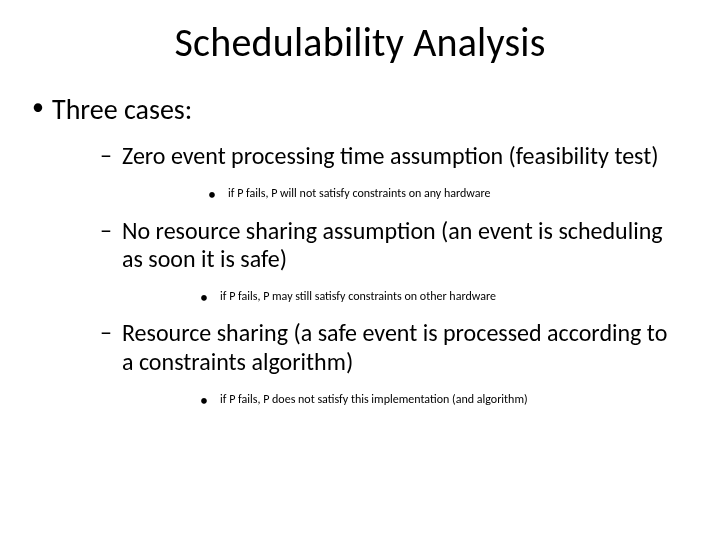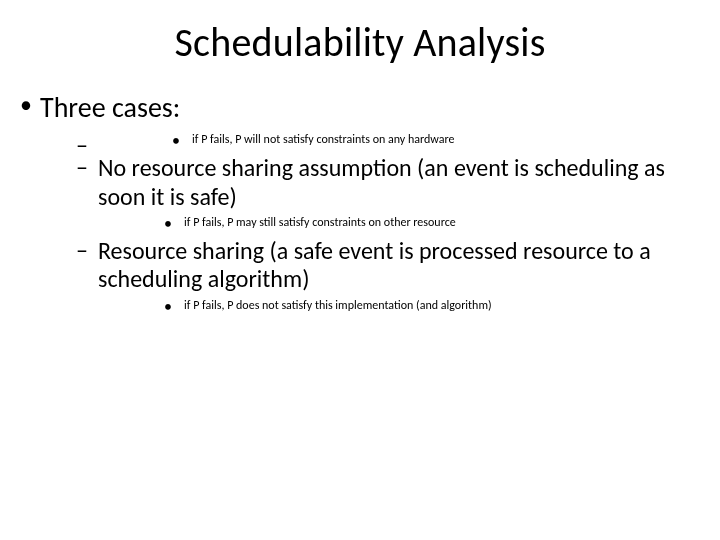--- a/index.html
+++ b/index.html
@@ -22,21 +22,21 @@
     text-align: center;
     font-size: 40px;
     font-weight: 400;
     padding-top: 18px;
     padding-bottom: 10px;
     letter-spacing: 0.2px;
   }
   .body {
     padding: 0 8px 0 8px;
   }
-  ul { list-style: none; margin: 4px; padding: 0; }
+  ul { list-style: none; margin: 16px; padding: 0; }
   li { line-height: 1.18; }
 
   .lvl1 > li {
     font-size: 28px;
     padding-left: 28px;
     position: relative;
     margin-top: 14px;
   }
   .lvl1 > li::before {
     content: "•";
@@ -87,38 +87,39 @@
 <div class="slide">
   <div class="title">Schedulability Analysis</div>
 
   <div class="body">
     <ul class="lvl1">
       <li>
         <span>Three cases:</span>
         <ul class="lvl2">
 
           <li>
+            <span>Zero event processing time assumption (feasibility test)</span>
             <ul class="lvl3 indent-extra">
               <li>
                 <span>if P fails, P will not satisfy constraints on any hardware</span>
               </li>
             </ul>
           </li>
 
           <li>
             <span>No resource sharing assumption (an event is scheduling as soon it is safe)</span>
             <ul class="lvl3">
               <li>
-                <span>if P fails, P may still satisfy constraints on other resource</span>
+                <span>if P fails, P may still satisfy constraints on other hardware</span>
               </li>
             </ul>
           </li>
 
           <li>
-            <span>Resource sharing (a safe event is processed resource to a scheduling algorithm)</span>
+            <span>Resource sharing (a safe event is processed according to a constraints algorithm)</span>
             <ul class="lvl3">
               <li>
                 <span>if P fails, P does not satisfy this implementation (and algorithm)</span>
               </li>
             </ul>
           </li>
 
         </ul>
       </li>
     </ul>

